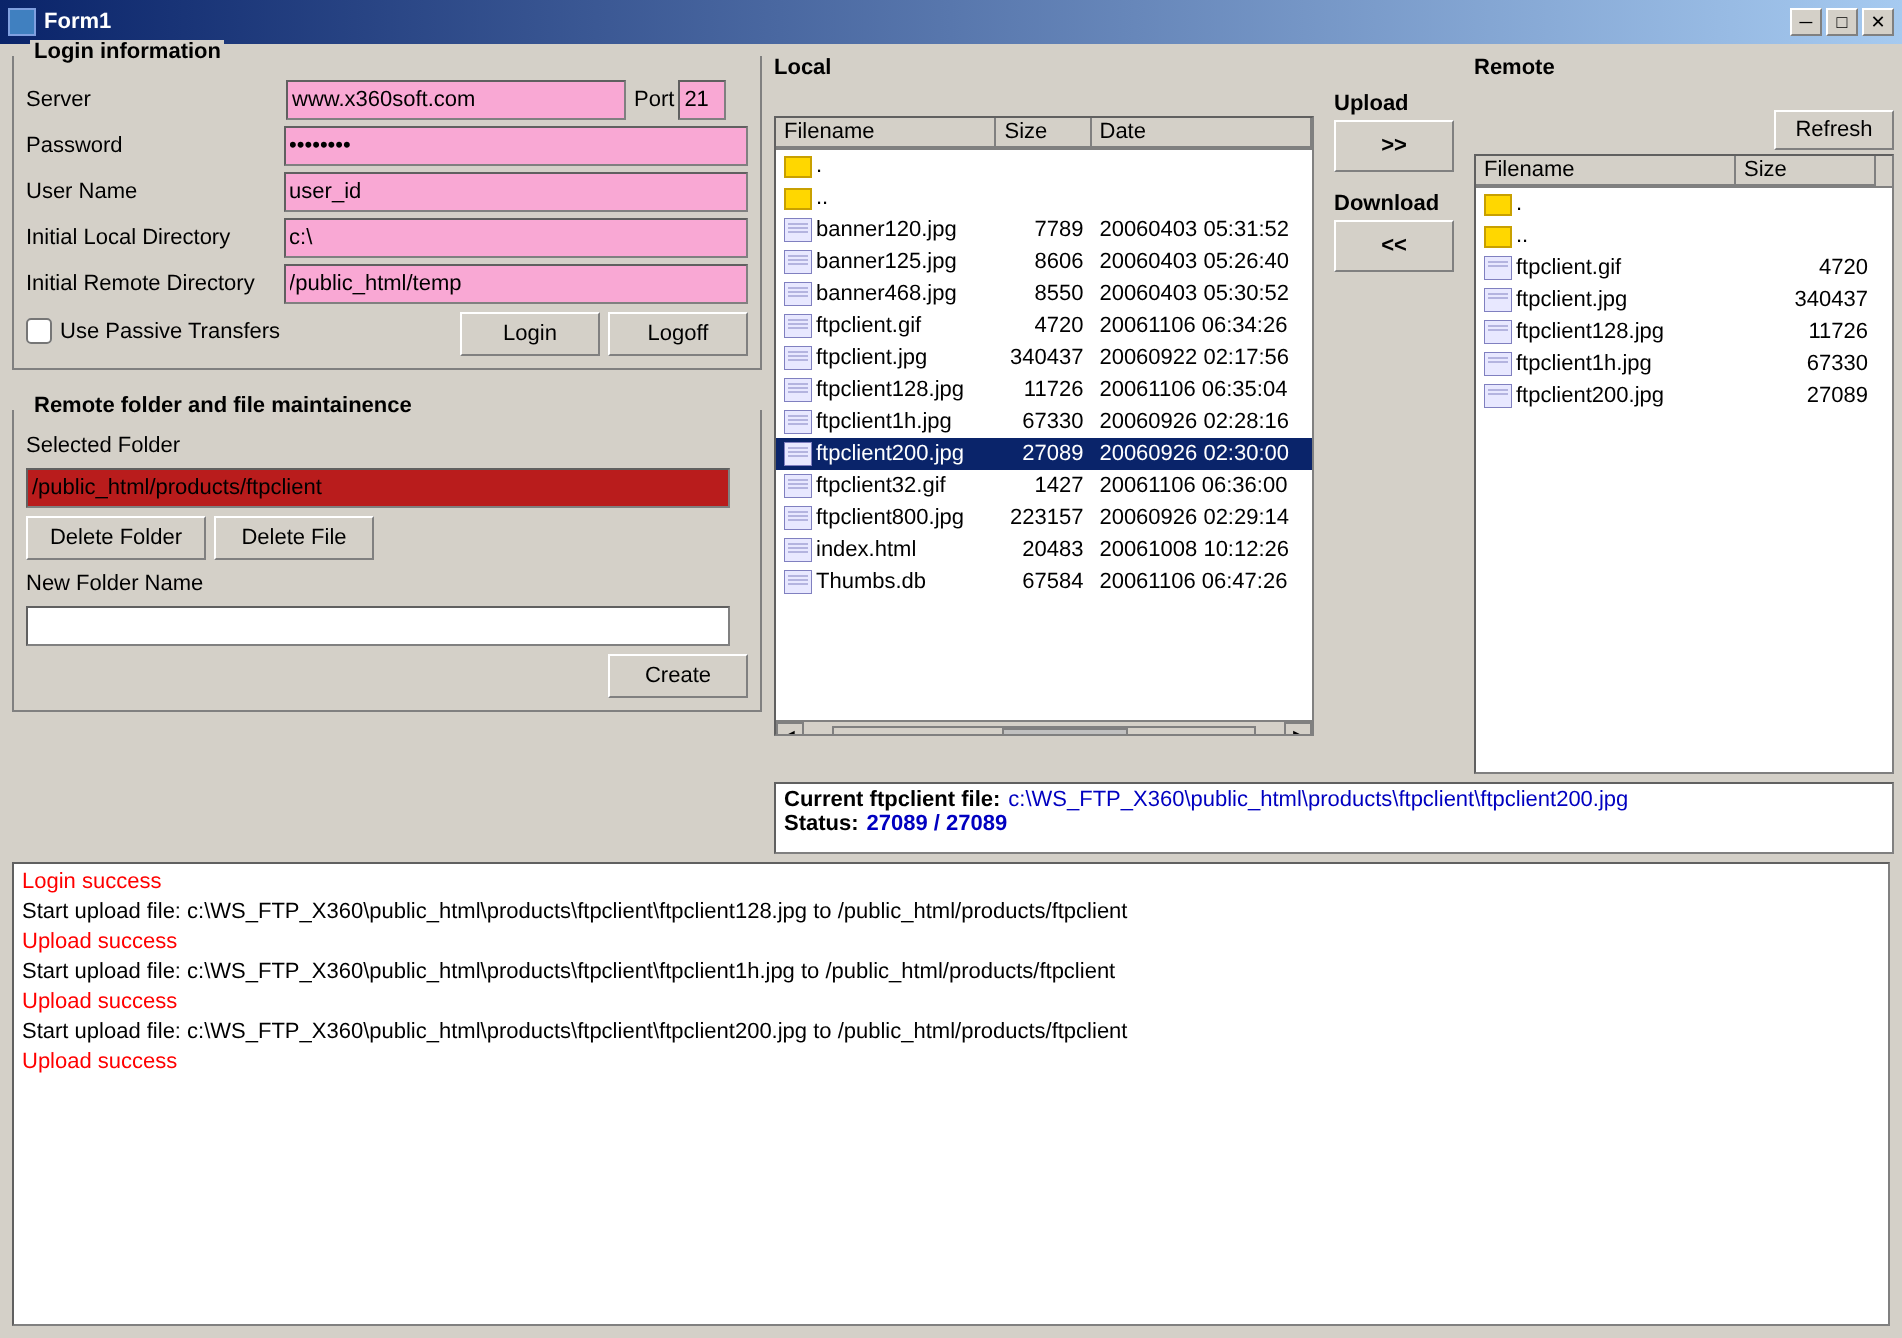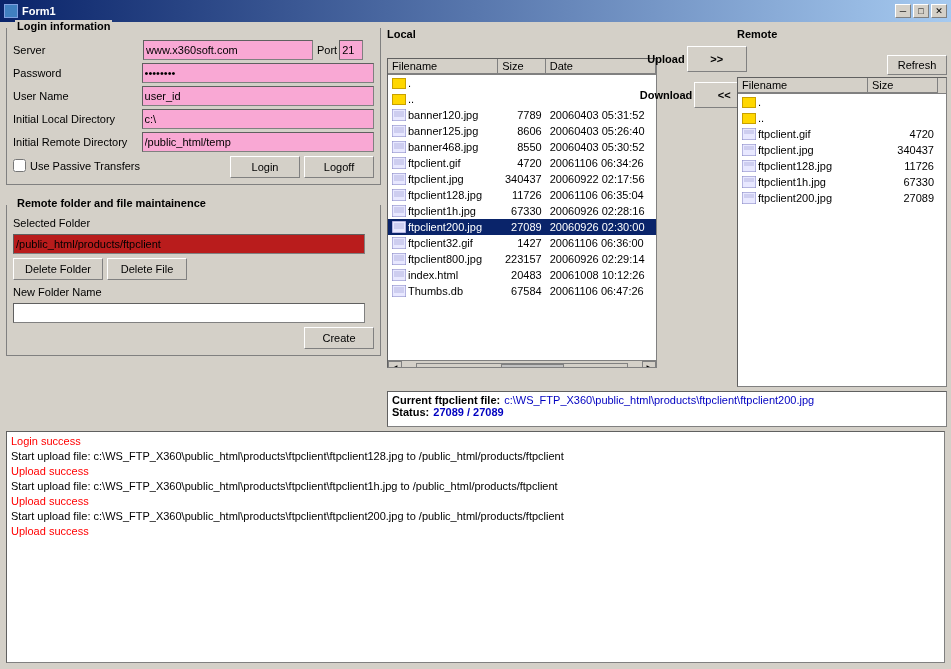--- a/index.html
+++ b/index.html
@@ -169,22 +169,22 @@
       padding: 0 4px;
       white-space: nowrap;
       overflow: hidden;
       font-size: 11px;
     }
     .cell-filename { width: 130px; display: flex; align-items: center; gap: 2px; }
     .cell-size { width: 55px; text-align: right; }
     .cell-date { width: 130px; }
     .transfer-btn-group {
       display: flex;
-      flex-direction: row;
-      align-items: center;
+      flex-direction: column;
+      align-items: flex-start;
       gap: 2px;
     }
     .transfer-btn-label {
       font-size: 11px;
       font-weight: bold;
     }
     .transfer-btn {
       width: 60px;
       height: 26px;
       background: #d4d0c8;

